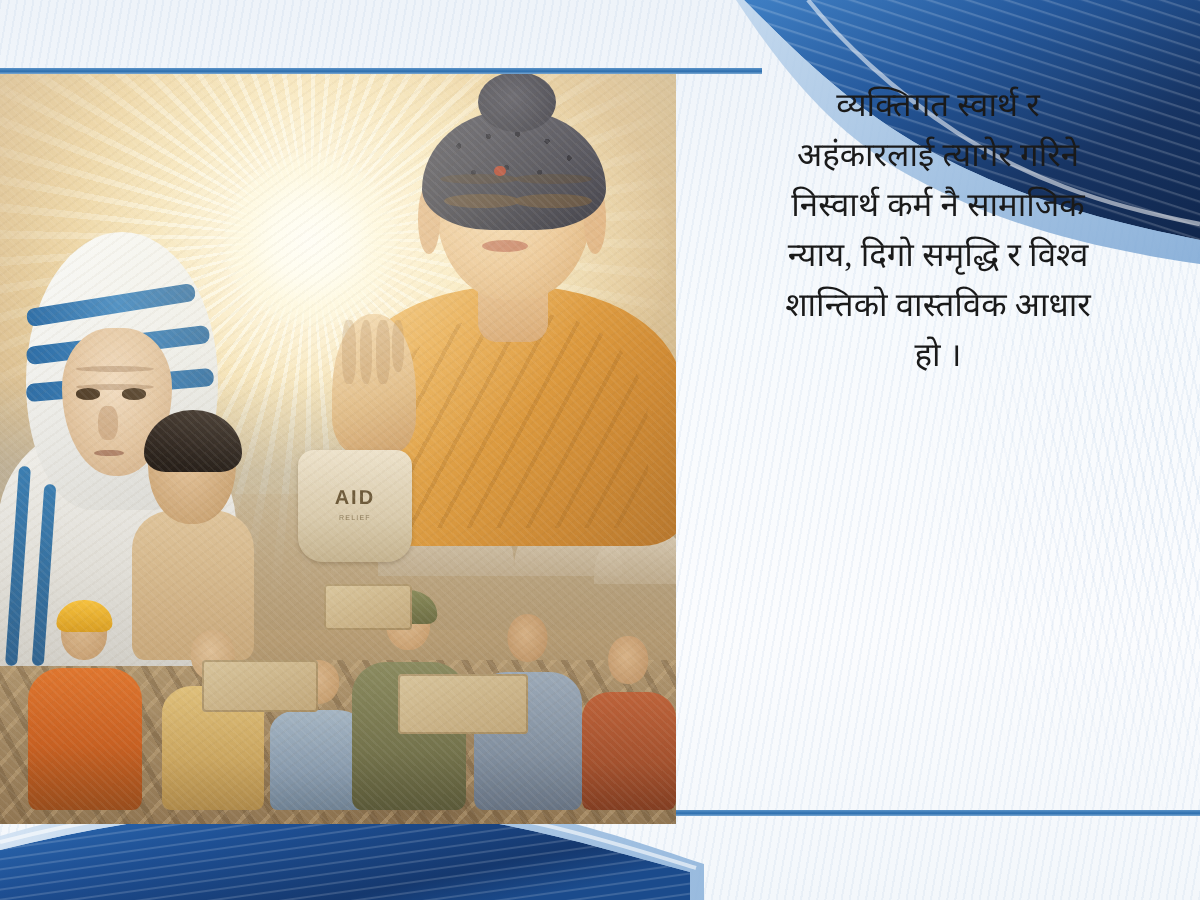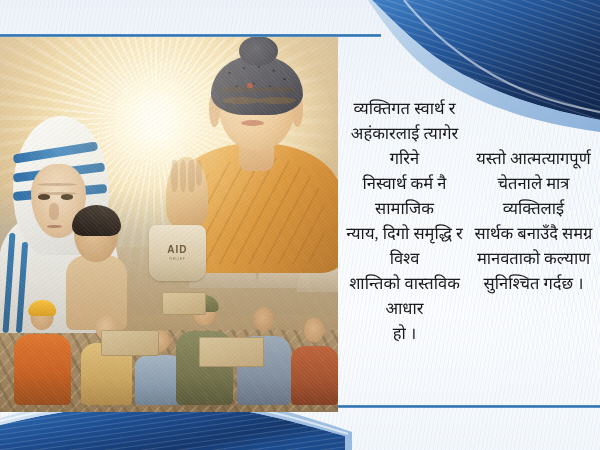--- a/index.html
+++ b/index.html
@@ -448,21 +448,21 @@
   }
 
   
   .text-panel {
     position: absolute;
     left: 340px;
     top: 40px;
     width: 258px;
     height: 362px;
     display: flex;
-    flex-direction: row;
+    flex-direction: column;
     justify-content: flex-start;
     align-items: center;
     text-align: center;
   }
   .quote-block {
     width: 100%;
     color: #1a1a1a;
     font-family: "Liberation Serif", "DejaVu Serif", serif;
     font-size: 16.5px;
     line-height: 1.52;
@@ -647,20 +647,15 @@
     <div class="pic-paper"></div>
   </div>
 
   <div class="text-panel">
     <div class="quote-block p1">व्यक्तिगत स्वार्थ र
 अहंकारलाई त्यागेर गरिने
 निस्वार्थ कर्म नै सामाजिक
 न्याय, दिगो समृद्धि र विश्व
 शान्तिको वास्तविक आधार
 हो ।</div>
-    <div class="quote-block p2">यस्तो आत्मत्यागपूर्ण
-चेतनाले मात्र व्यक्तिलाई
-सार्थक बनाउँदै समग्र
-मानवताको कल्याण
-सुनिश्चित गर्दछ ।</div>
   </div>
 
 </div>
 
 </body></html>

